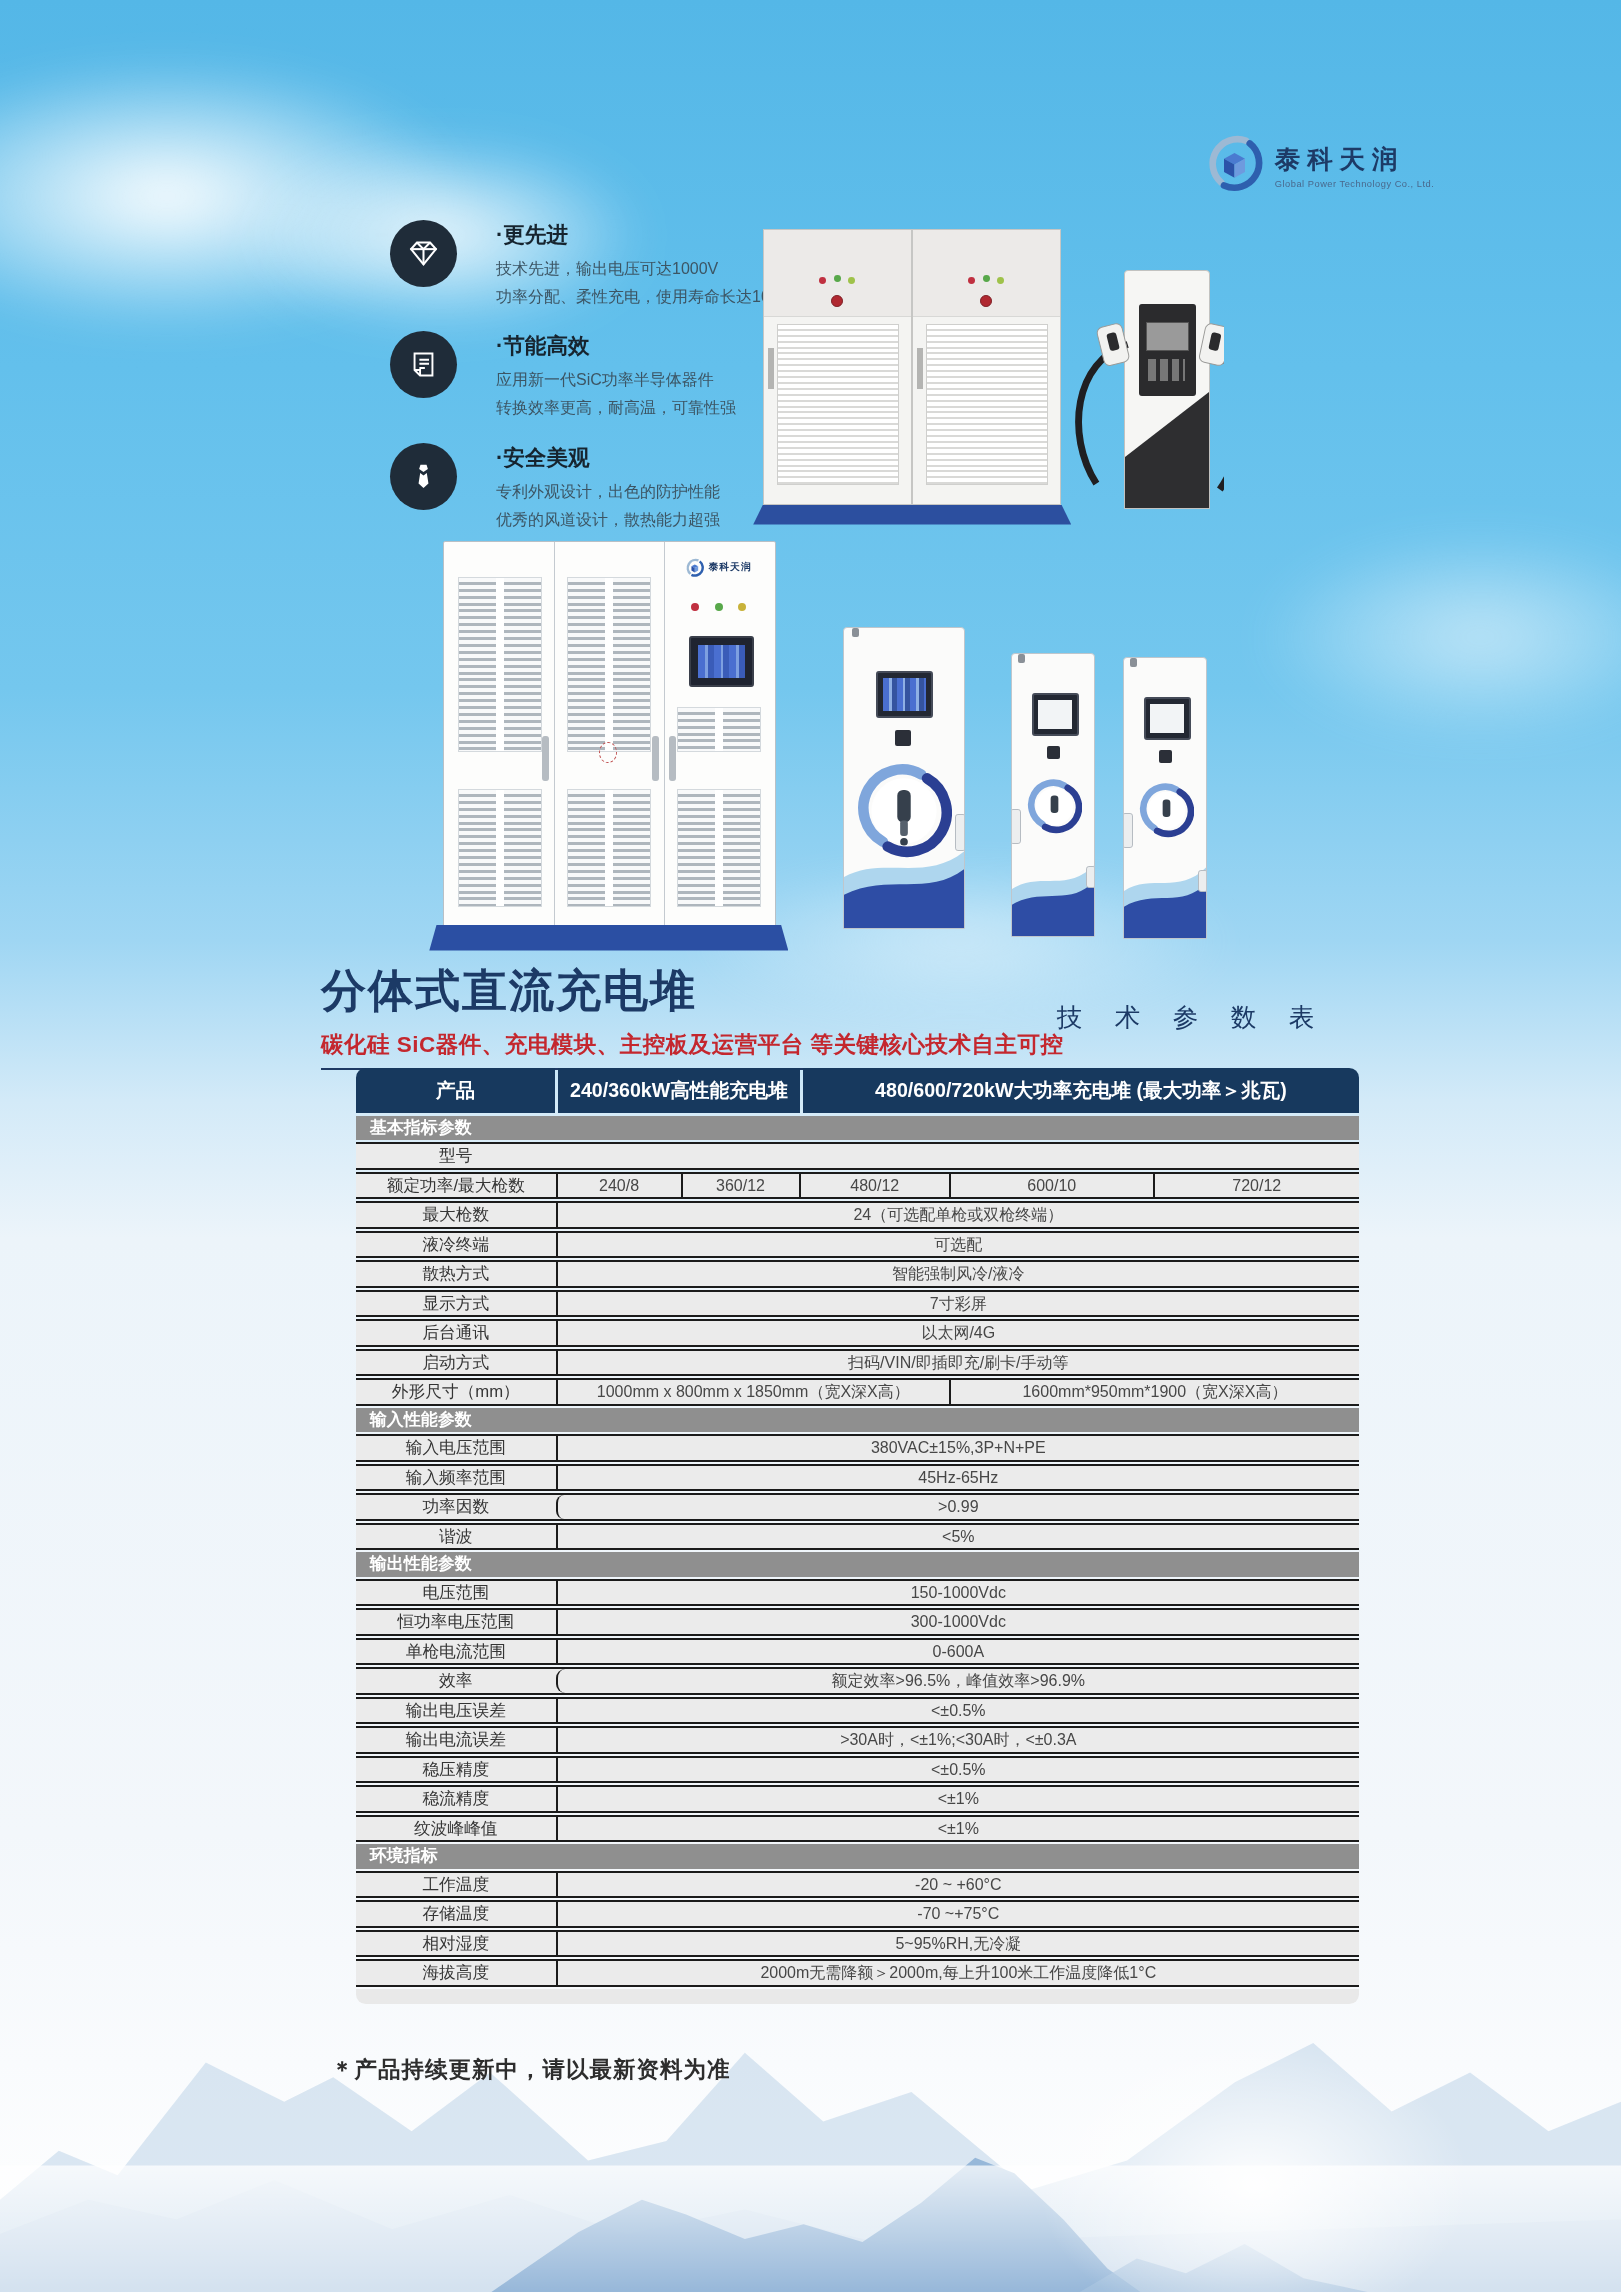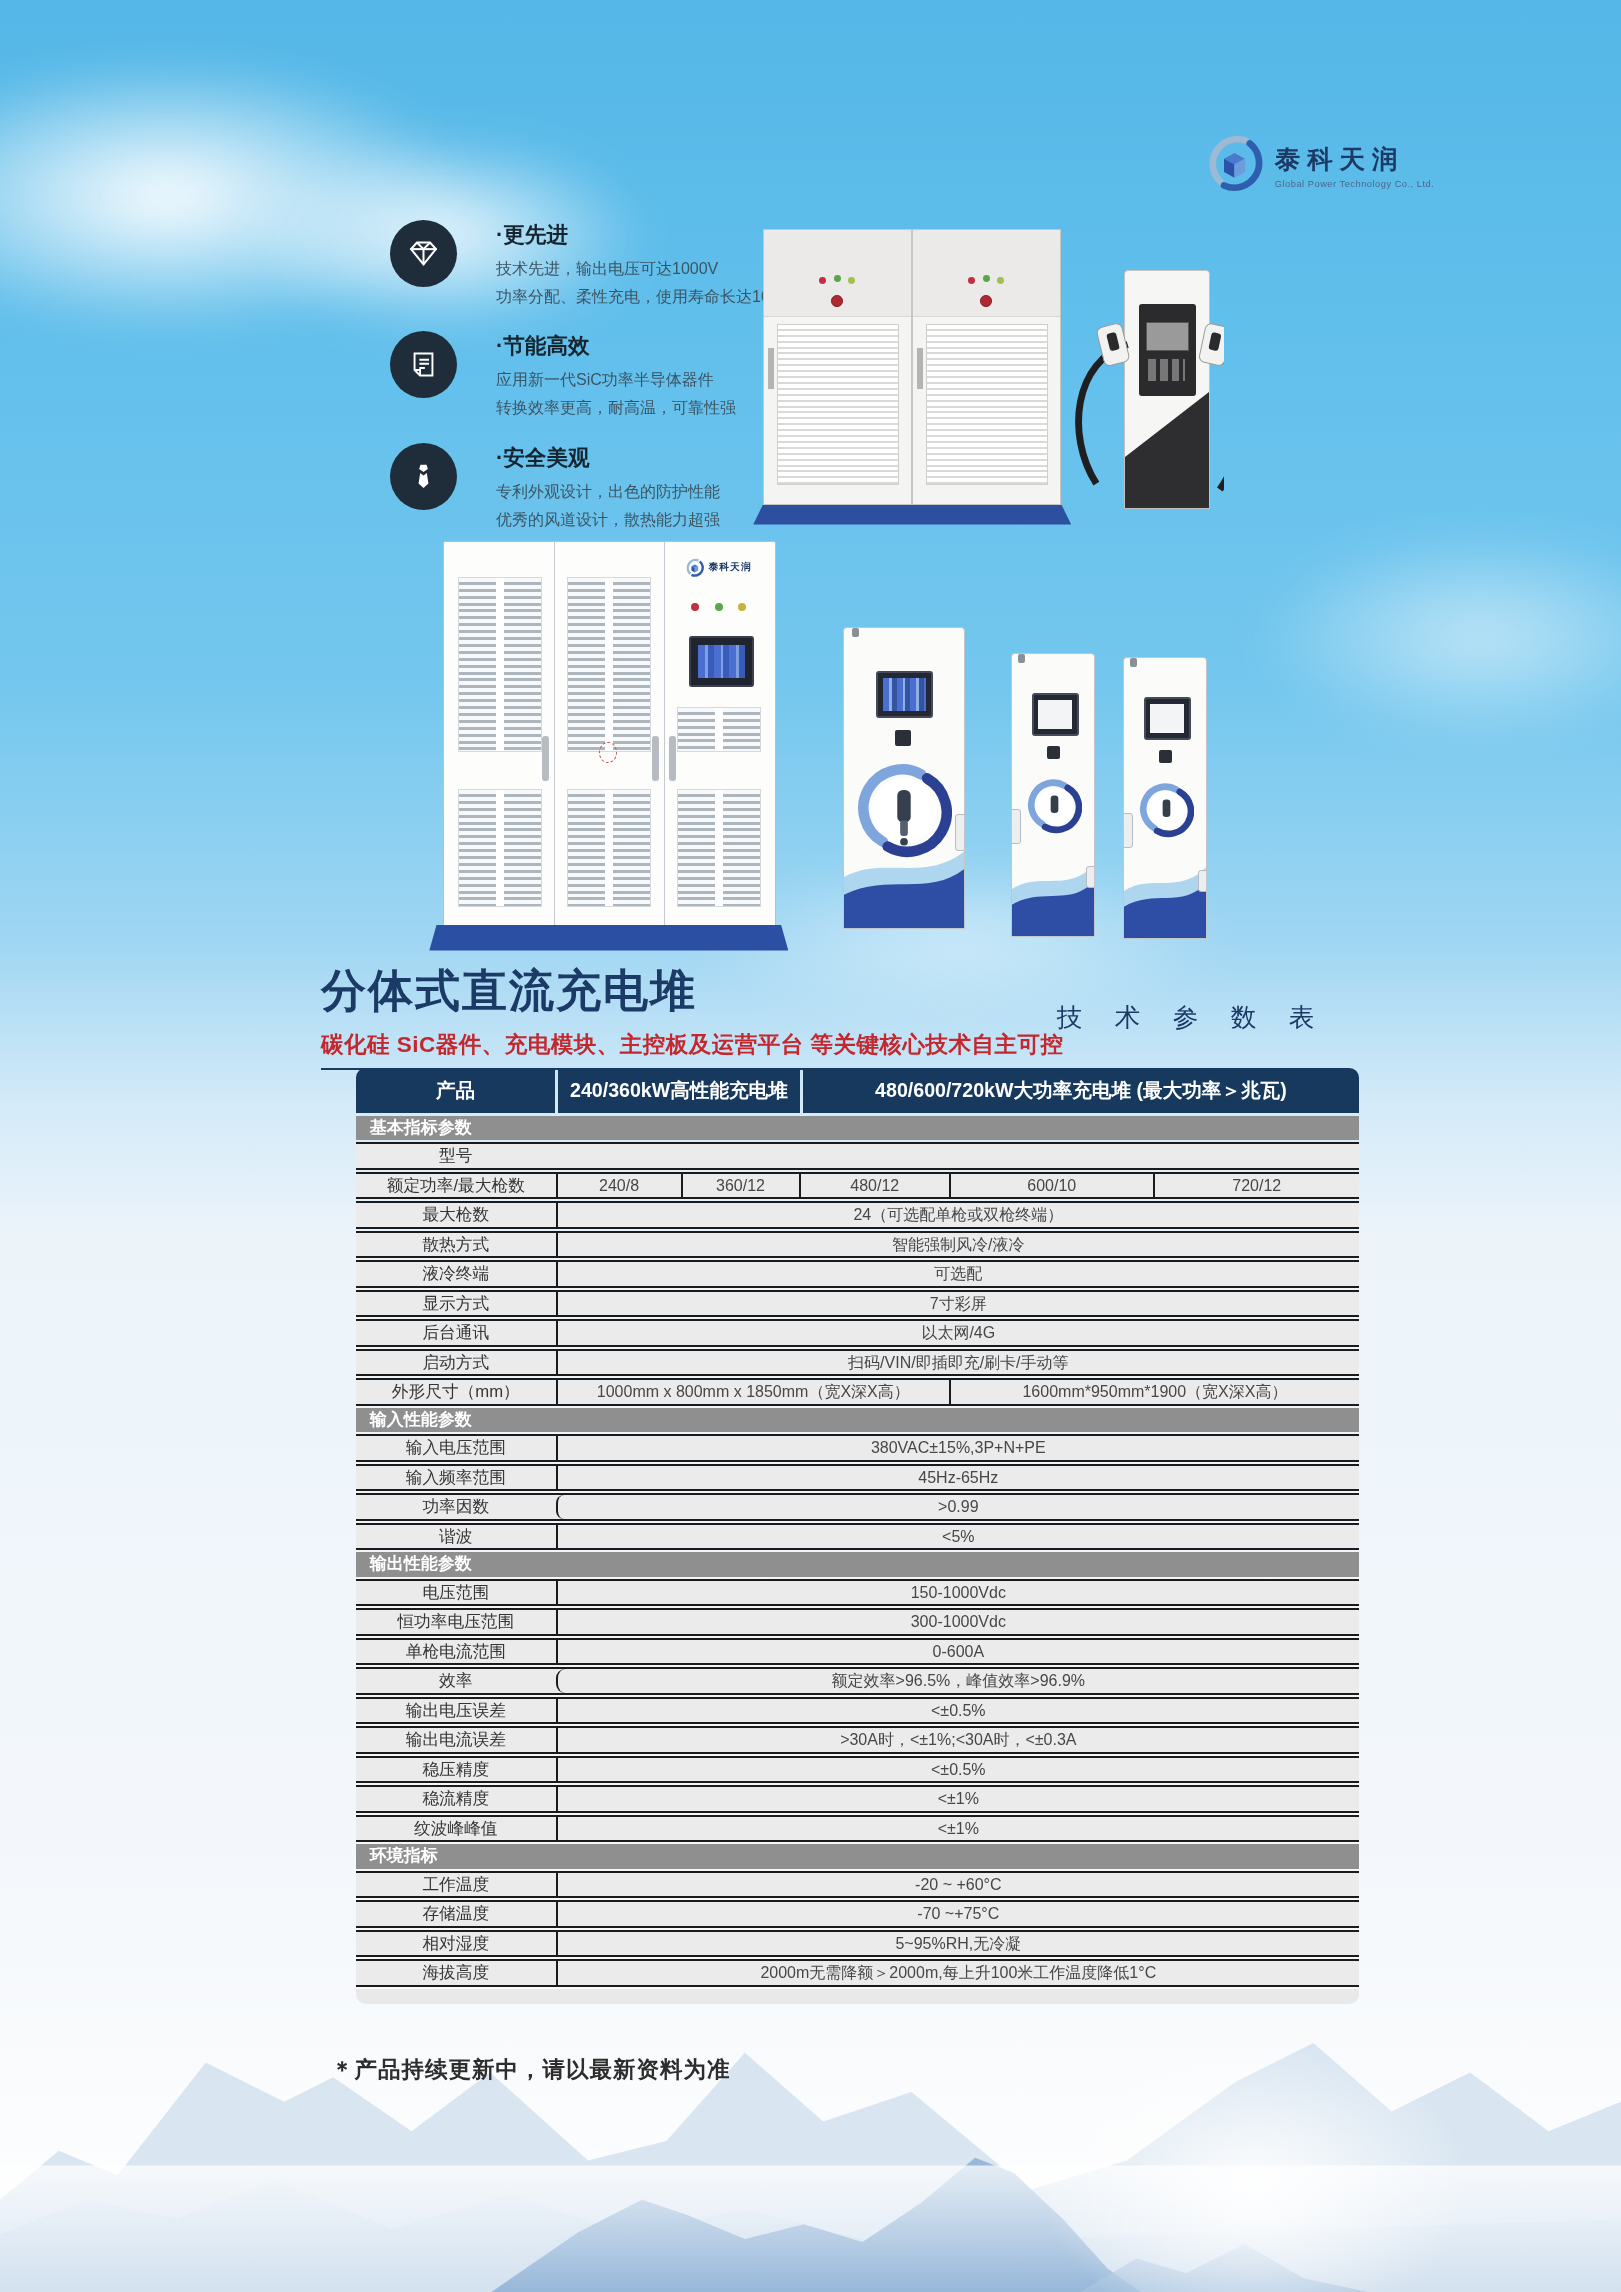--- a/index.html
+++ b/index.html
@@ -316,26 +316,26 @@
           <div class="val" style="grid-column: span 1;">360/12</div>
           <div class="val" style="grid-column: span 1;">480/12</div>
           <div class="val" style="grid-column: span 1;">600/10</div>
           <div class="val" style="grid-column: span 1;">720/12</div>
         </div>
         <div class="spec-row">
           <div class="lab">最大枪数</div>
           <div class="val" style="grid-column: span 5;">24（可选配单枪或双枪终端）</div>
         </div>
         <div class="spec-row">
+          <div class="lab">液冷终端</div>
+          <div class="val" style="grid-column: span 5;">可选配</div>
+        </div>
+        <div class="spec-row">
           <div class="lab">散热方式</div>
           <div class="val" style="grid-column: span 5;">智能强制风冷/液冷</div>
-        </div>
-        <div class="spec-row">
-          <div class="lab">液冷终端</div>
-          <div class="val" style="grid-column: span 5;">可选配</div>
         </div>
         <div class="spec-row">
           <div class="lab">显示方式</div>
           <div class="val" style="grid-column: span 5;">7寸彩屏</div>
         </div>
         <div class="spec-row">
           <div class="lab">后台通讯</div>
           <div class="val" style="grid-column: span 5;">以太网/4G</div>
         </div>
         <div class="spec-row">

